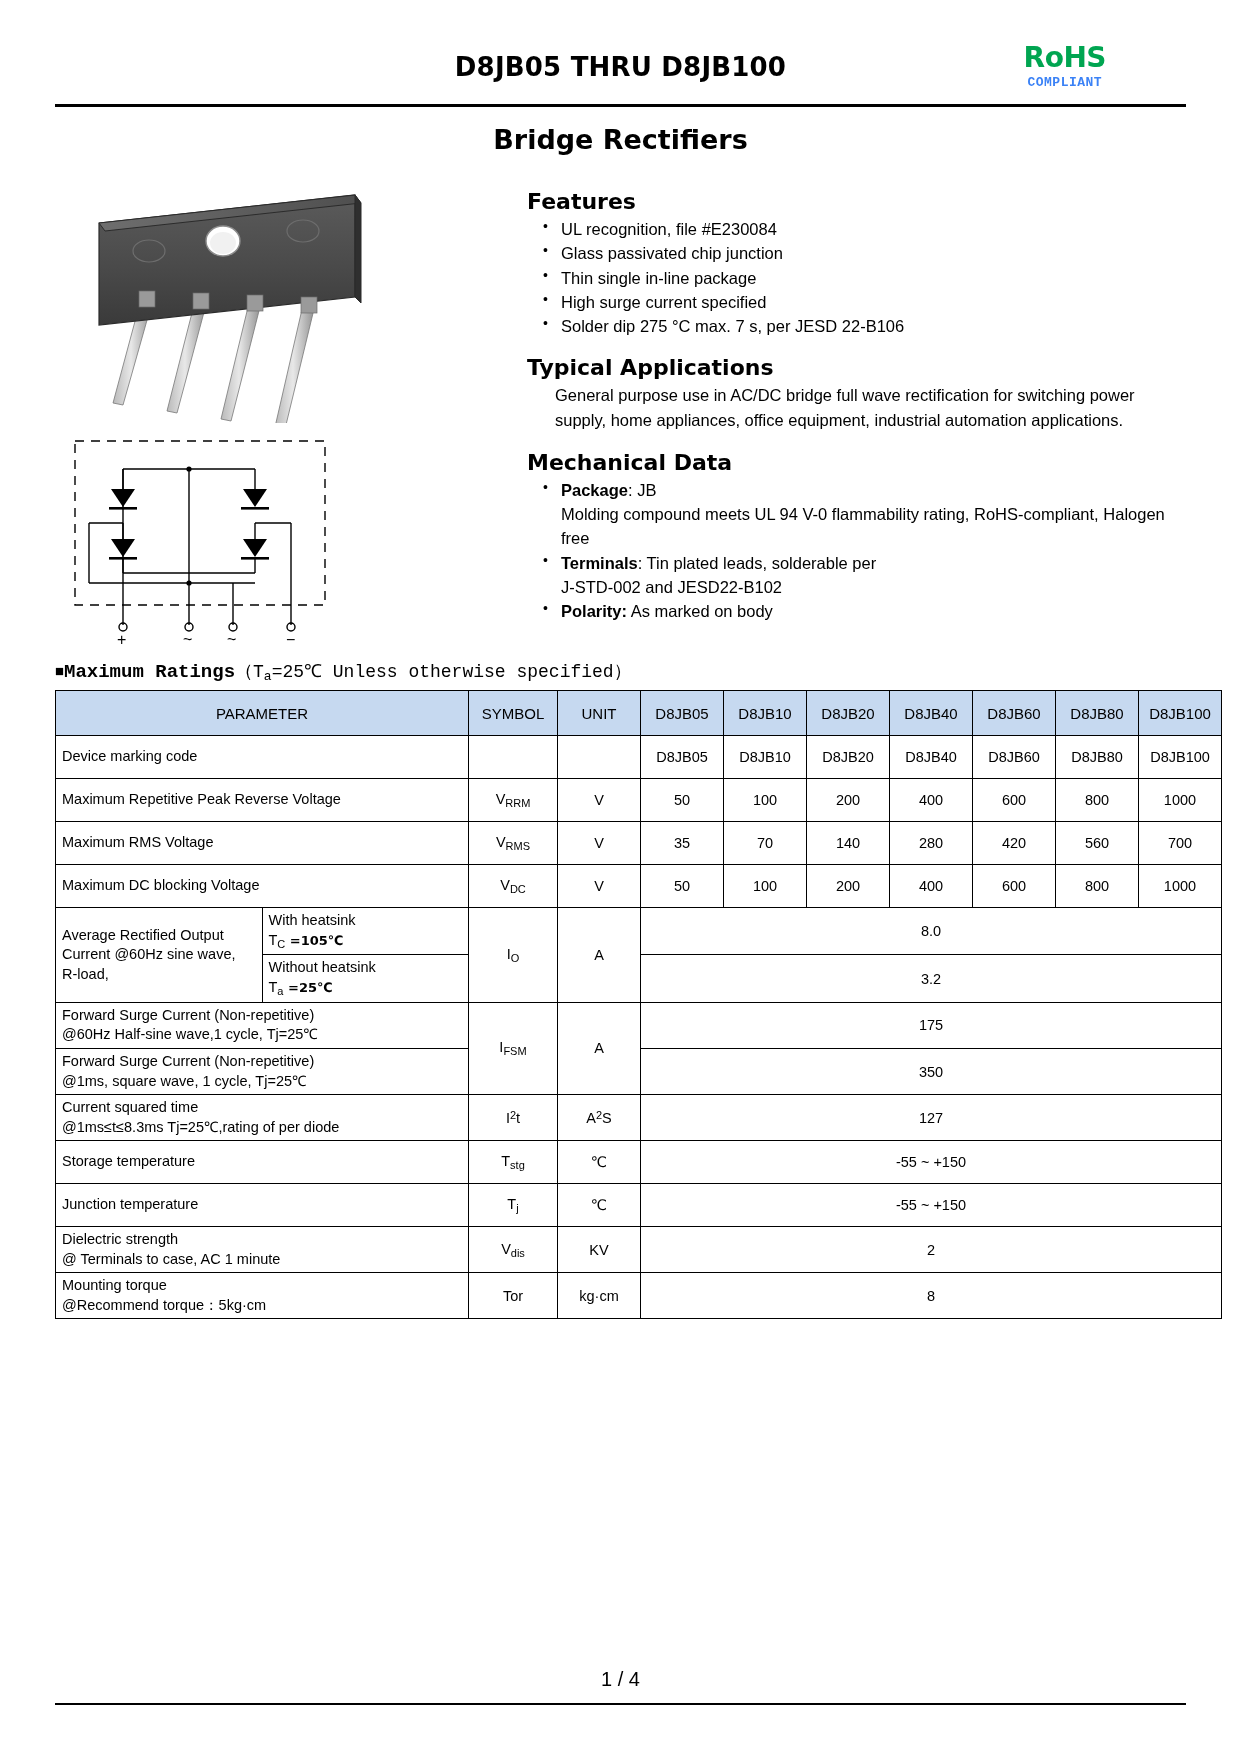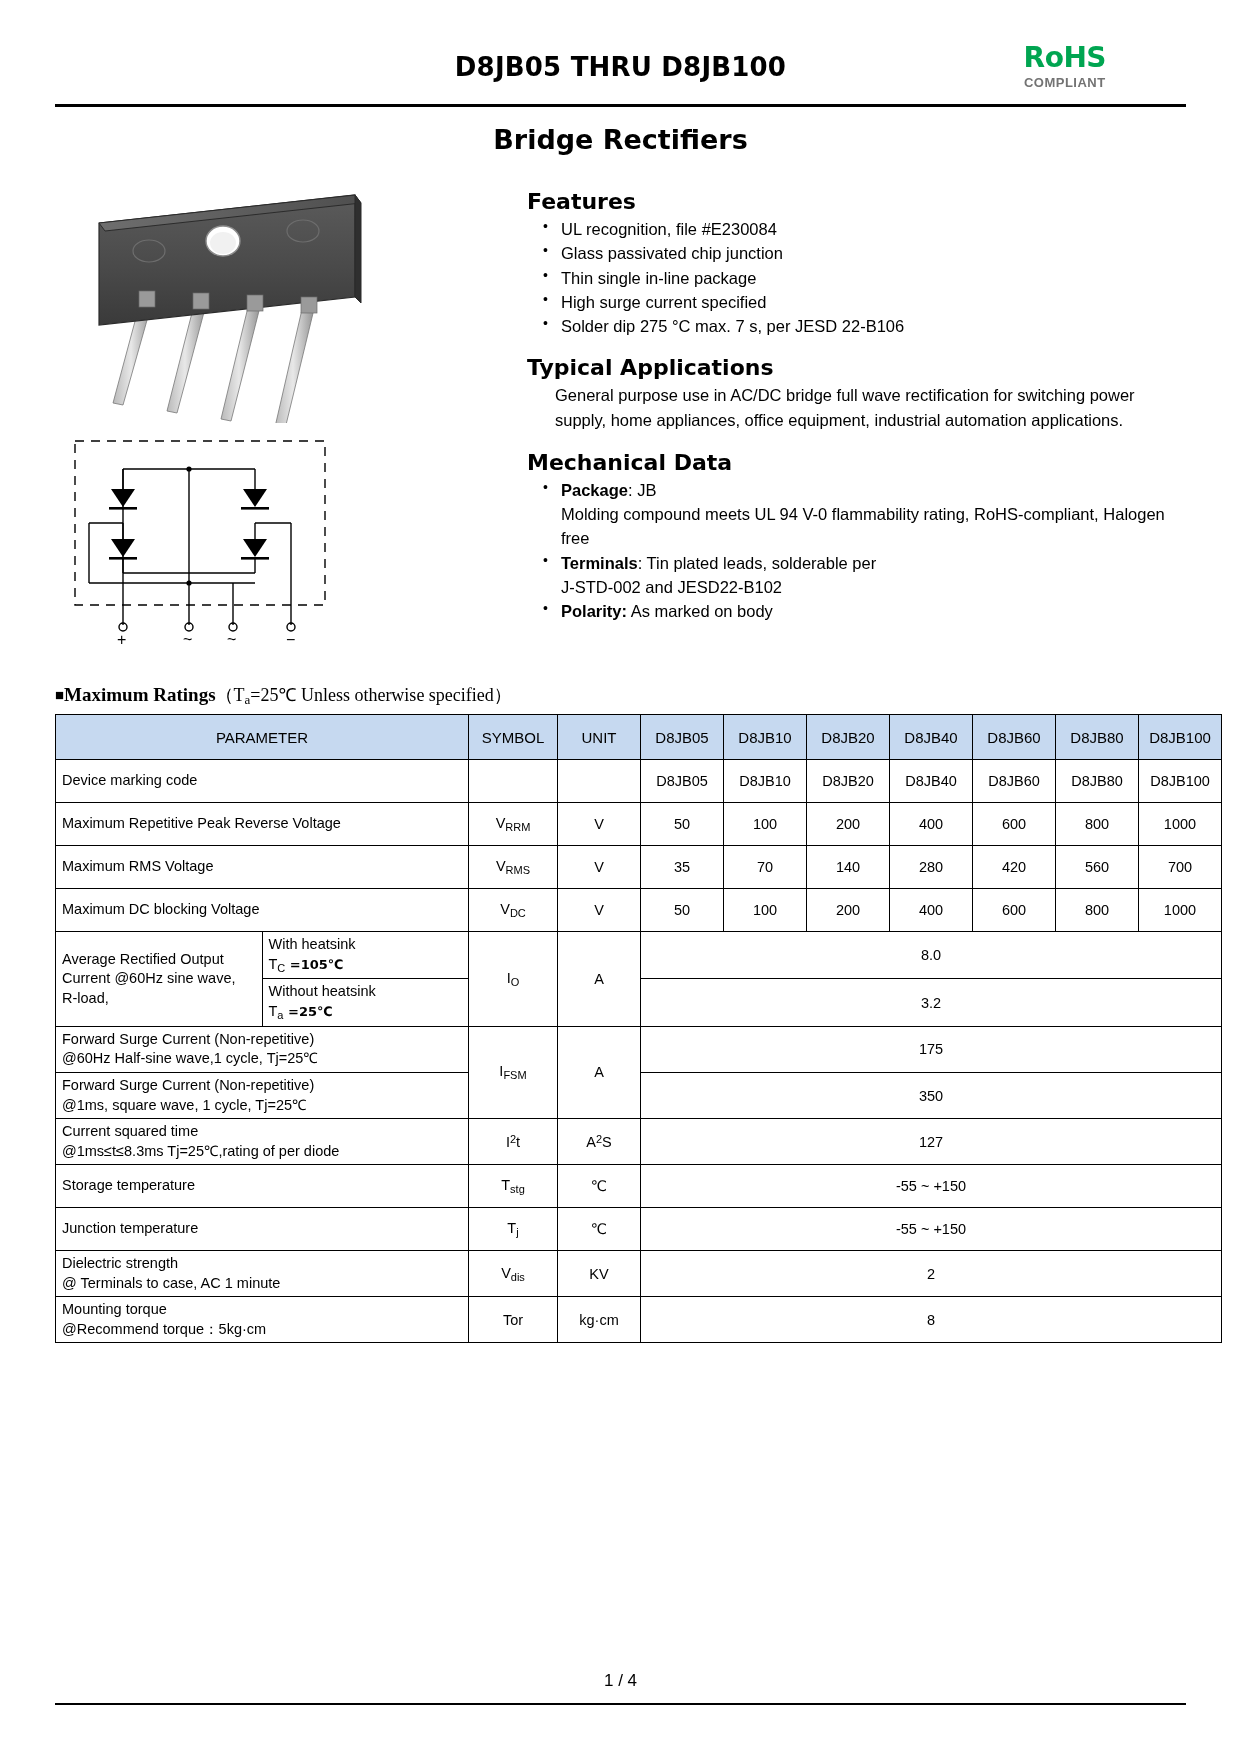--- a/index.html
+++ b/index.html
@@ -48,24 +48,24 @@
   .rohs-main {
     font-size: 28px;
     font-weight: bold;
     color: #00a551;
     letter-spacing: -0.5px;
     font-family: "DejaVu Sans", sans-serif;
   }
   .rohs-sub {
     font-size: 13px;
     font-weight: bold;
-    color: #737373;
+    color: #3b82f6;
     letter-spacing: 0.5px;
     margin-top: 4px;
-    font-family: Liberation Sans, sans-serif;
+    font-family: Liberation Mono, monospace;
   }
   .hrule-top {
     position: absolute;
     left: 0; right: 0;
     top: 104px;
     border-top: 3px solid #000;
   }
 
   .subtitle {
     margin-top: 54px;
@@ -134,23 +134,23 @@
   .para {
     font-size: 16.5px;
     line-height: 1.5;
     margin: 0 0 0 34px;
   }
   .sec-gap { height: 17px; }
   b.lbl { font-weight: bold; }
 
   
   .mr-head {
-    margin-top: 32px;
+    margin-top: 8px;
     font-size: 19px;
-    font-family: Liberation Serif, serif;
+    font-family: Liberation Mono, monospace;
   }
   .mr-head .sq {
     font-size: 15px;
     vertical-align: 1px;
   }
   .mr-head .bold {
     font-weight: bold;
   }
   .mr-head .light {
     font-weight: normal;
@@ -195,21 +195,21 @@
 
   
   .footer {
     position: absolute;
     left: 55px;
     right: 55px;
     bottom: 50px;
   }
   .pagenum {
     text-align: center;
-    font-size: 17px;
+    font-size: 20px;
     margin-bottom: 12px;
   }
   .hrule-bot {
     border-top: 2.5px solid #000;
   }
 </style>
 </head>
 <body>
 
 <div class="page">

